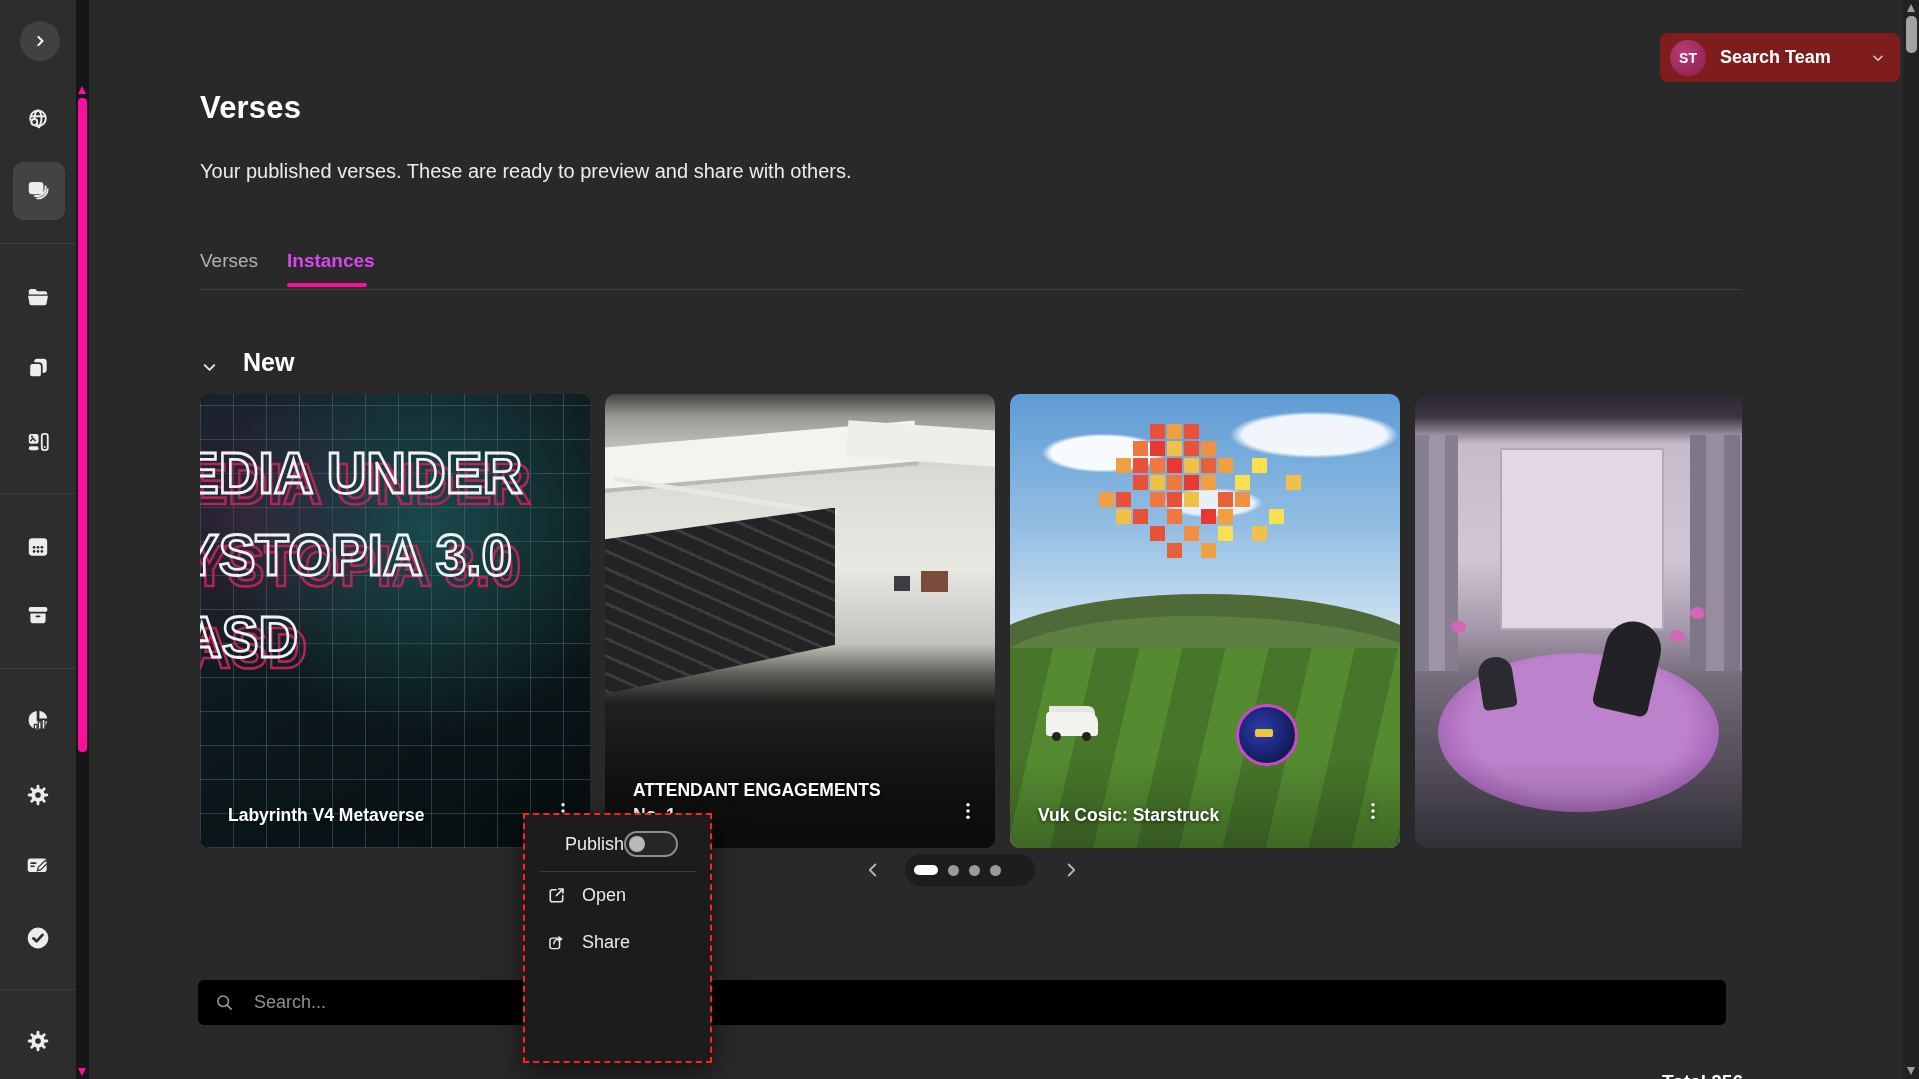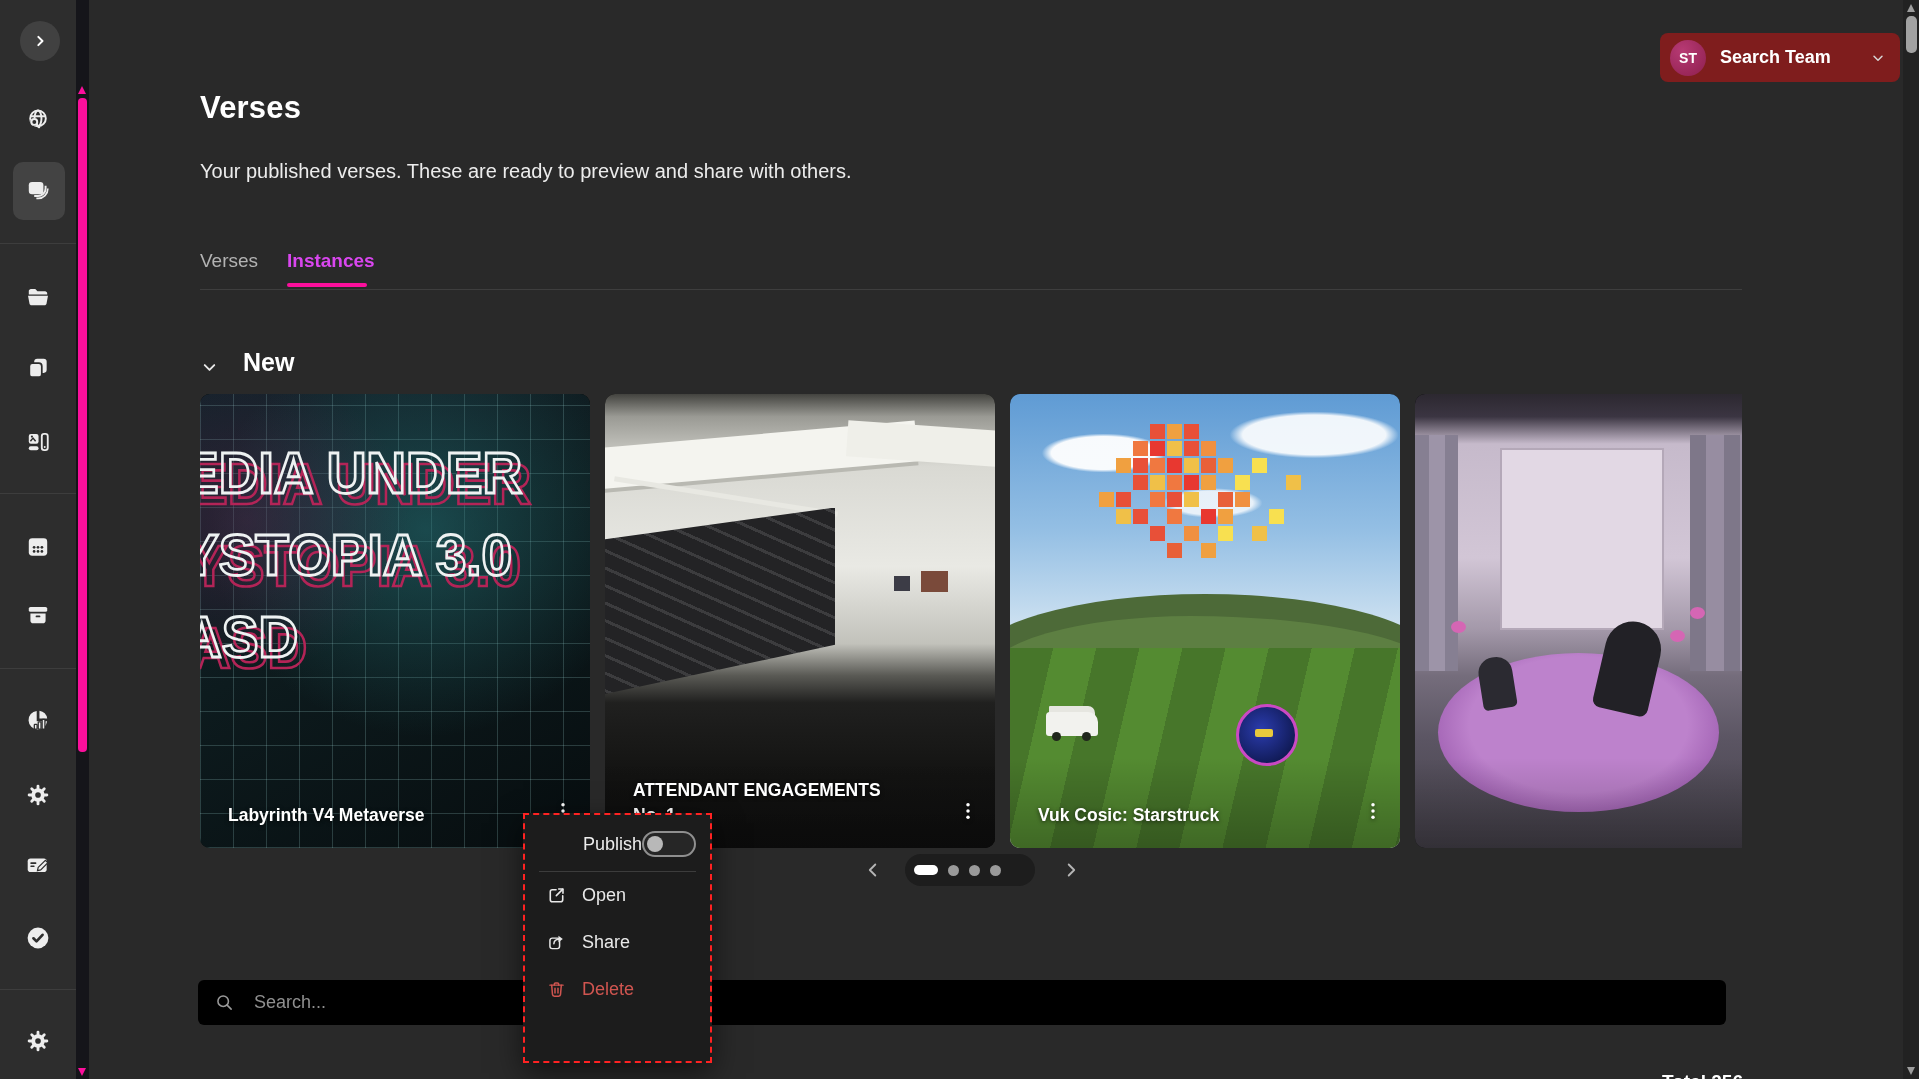--- a/index.html
+++ b/index.html
@@ -145,21 +145,21 @@
     background:radial-gradient(ellipse at 50% 45%, #bd82cc 0 55%, #a263b4 75%, #8f55a0 100%); }
   .c4-chair1 { position:absolute; left:57%; top:50%; width:56px; height:92px; background:#222126;
     border-radius:28px 28px 8px 8px; transform:rotate(13deg); }
   .c4-chair2 { position:absolute; left:20%; top:58%; width:34px; height:52px; background:#2b2a31;
     border-radius:16px 16px 5px 5px; transform:rotate(-9deg); }
   .c4-pouf { position:absolute; width:15px; height:12px; border-radius:50%; background:#d566b4; }
 
   
   .ctx-menu { position:absolute; left:523px; top:813px; width:189px; height:250px; z-index:50;
     background:#1c1c1c; border:2px dashed #ff2222; box-shadow:0 10px 28px rgba(0,0,0,.55); padding-top:2px; }
-  .ctx-pub { height:54px; display:flex; align-items:center; justify-content:flex-end; padding:0 14px 0 22px; }
+  .ctx-pub { height:54px; display:flex; align-items:center; justify-content:center; padding:0 14px 0 22px; }
   .ctx-pub-label { font-size:18px; color:#ededed; }
   .toggle { width:54px; height:26px; border:2px solid #8f8f8f; border-radius:13px; background:#262626;
     display:flex; align-items:center; padding:0 3px; cursor:pointer; }
   .toggle-knob { width:16px; height:16px; border-radius:50%; background:#b8b8b8; }
   .ctx-sep { height:1px; background:#3c3c3c; margin:0 14px; }
   .ctx-item { height:47px; display:flex; align-items:center; gap:15px; padding:0 21px; font-size:18px;
     color:#e9e9e9; cursor:pointer; }
   .ctx-item.danger { color:#d05550; }
   .ctx-icon { width:21px; height:21px; flex:0 0 21px; }
 
@@ -496,31 +496,20 @@
       <svg width="21" height="21" viewBox="0 0 24 24" fill="none" stroke="currentColor" stroke-width="1.7">
         <rect x="4.5" y="7" width="11" height="12" rx="2.6"></rect>
         <path d="M9 13.5c.2-3.4 2.1-5 5.6-5.2" stroke-linecap="round"></path>
         <path d="M14.2 4.4l5 3.7-5 3.7z" fill="currentColor" stroke="none"></path>
       </svg>
     </span>
     <span>Share</span>
   </div>
 
 
-  <div class="ctx-item danger">
-    <span class="ctx-icon">
-      <svg width="21" height="21" viewBox="0 0 24 24" fill="none" stroke="currentColor" stroke-width="1.7" stroke-linecap="round" stroke-linejoin="round">
-        <path d="M4.5 7h15"></path>
-        <path d="M9.5 7V5.8a1.3 1.3 0 0 1 1.3-1.3h2.4a1.3 1.3 0 0 1 1.3 1.3V7"></path>
-        <path d="M6.5 7l.9 10.6a2.2 2.2 0 0 0 2.2 2h4.8a2.2 2.2 0 0 0 2.2-2L17.5 7"></path>
-        <path d="M10.3 10.5v5.5M13.7 10.5v5.5"></path>
-      </svg>
-    </span>
-    <span>Delete</span>
-  </div>
 </div>
 
 <div class="pg-chev pg-chev-left">
   <span>
     <svg width="22" height="24" viewBox="0 0 24 24" fill="none" stroke="currentColor" stroke-width="2" stroke-linecap="round" stroke-linejoin="round">
         <path d="M14.5 6l-6 6 6 6"></path>
       </svg>
   </span>
 </div>
 <div class="pg-pill">

